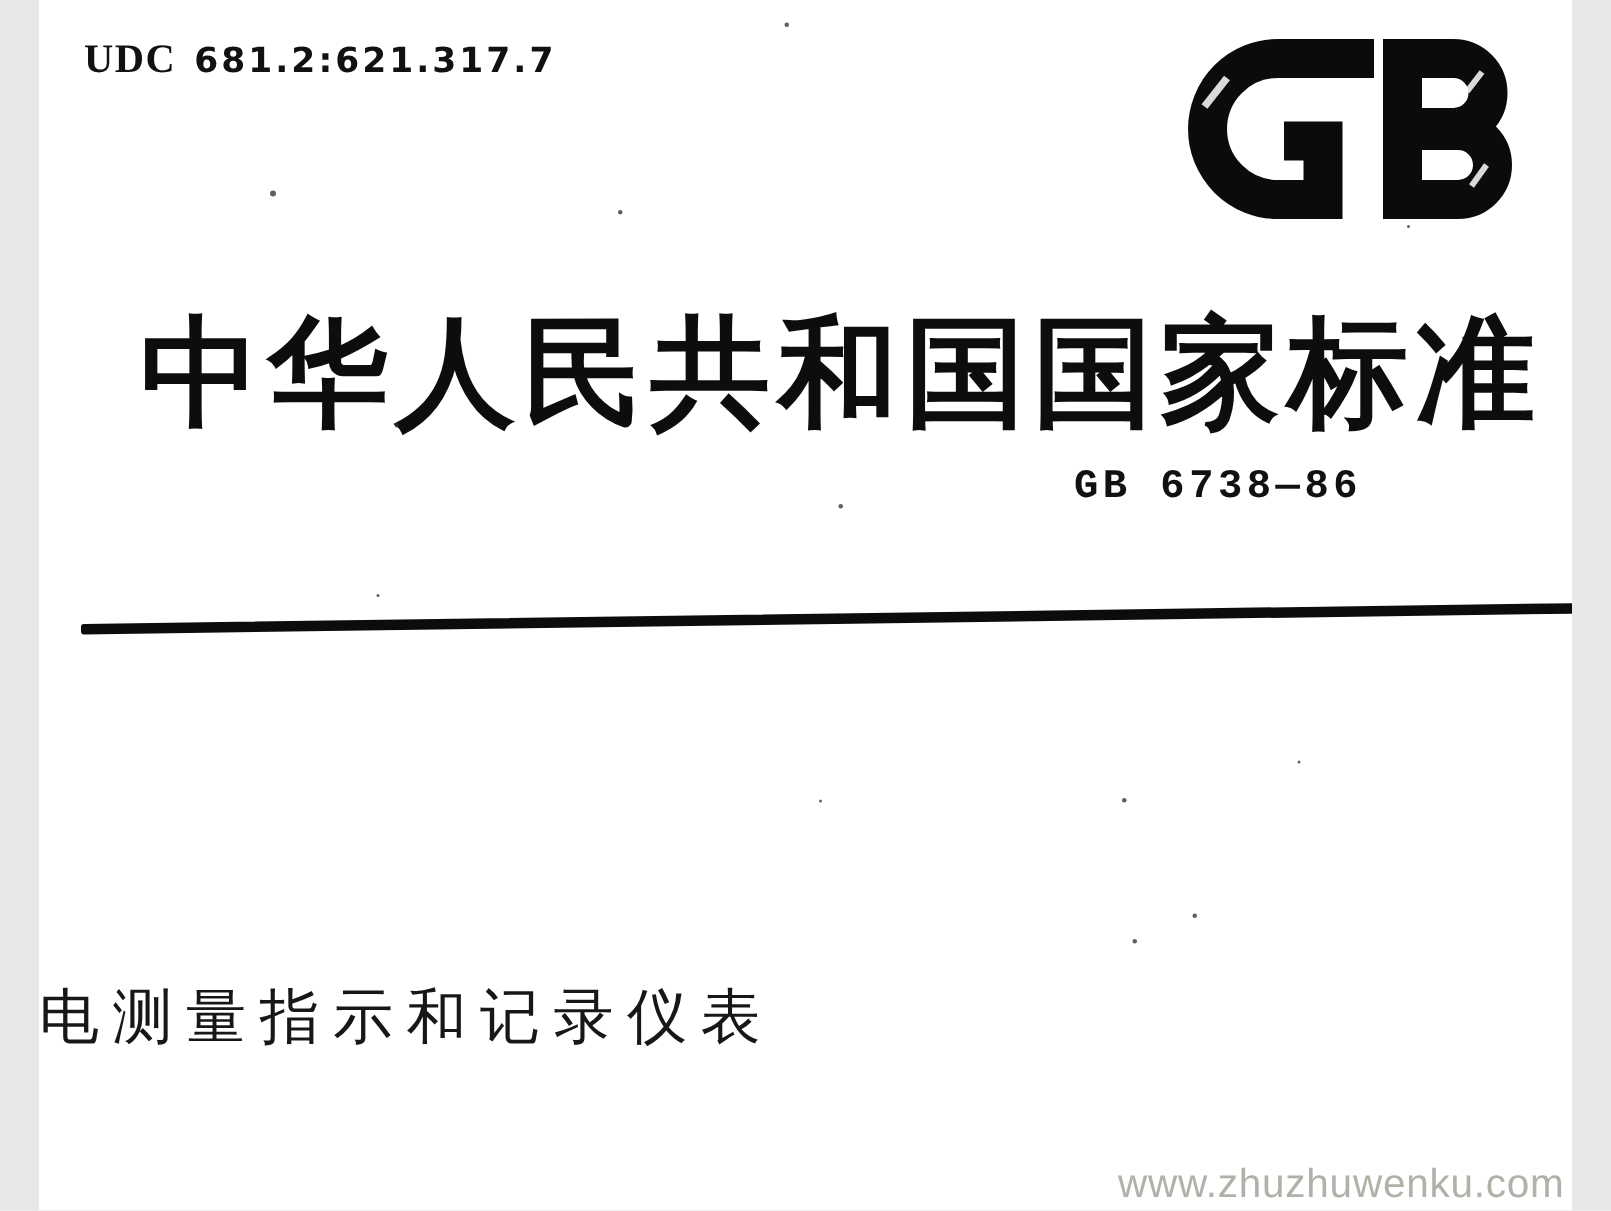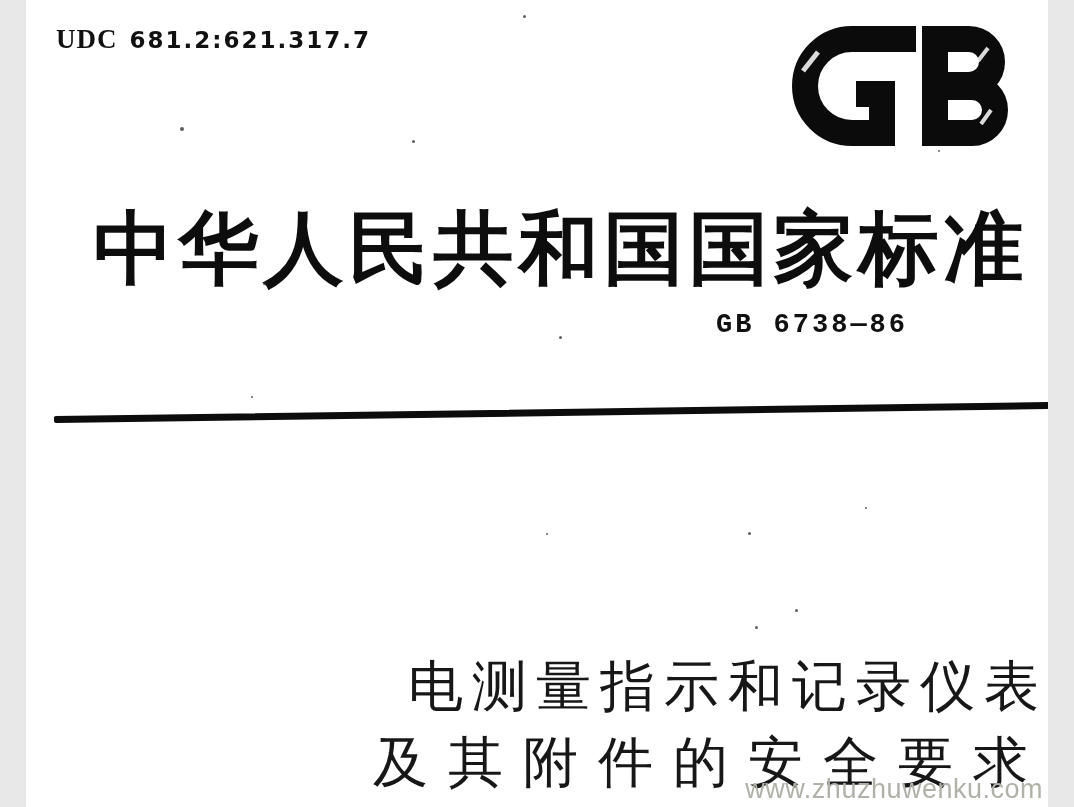--- a/index.html
+++ b/index.html
@@ -50,23 +50,23 @@
   
   .divider {
     position:absolute; left:28px; top:416px;
     width:1036px; height:7px; background:#0c0c0c;
     transform:rotate(-0.8deg); transform-origin:left center;
     border-radius:2px;
   }
   
   .doc-title-line {
     position:absolute; left:0; right:0;
-    text-align:right; white-space:nowrap;
+    text-align:left; white-space:nowrap;
     font-family:"Liberation Sans", sans-serif;
-    font-weight:normal; font-size:55px; color:#171717;
+    font-weight:normal; font-size:40px; color:#171717;
   }
   .line1 { top:650px; letter-spacing:9px; }
   .line2 { top:726px; letter-spacing:20px; }
   
   .watermark {
     position:absolute; right:5px; top:774px;
     font-family:"Liberation Sans", sans-serif;
     font-size:27px; color:#b1b1a9; letter-spacing:0.5px;
     white-space:nowrap;
     text-align:right;
@@ -98,21 +98,20 @@
     <span class="sr-only">GB</span>
   </div>
 
   <h1 class="main-title">中华人民共和国国家标准</h1>
 
   <div class="std-number">GB 6738—86</div>
 
   <div class="divider"></div>
 
   <div class="doc-title-line line1">电测量指示和记录仪表</div>
-  <div class="doc-title-line line2">及其附件的安全要求</div>
 
   <div class="watermark">www.zhuzhuwenku.com</div>
 
   <div class="speck" style="left:497px;top:15px;width:3px;height:3px;"></div>
   <div class="speck" style="left:154px;top:127px;width:4px;height:4px;"></div>
   <div class="speck" style="left:386px;top:140px;width:3px;height:3px;"></div>
   <div class="speck" style="left:237px;top:282px;width:3px;height:3px;"></div>
   <div class="speck" style="left:533px;top:336px;width:3px;height:3px;"></div>
   <div class="speck" style="left:225px;top:396px;width:2px;height:2px;"></div>
   <div class="speck" style="left:520px;top:533px;width:2px;height:2px;"></div>

